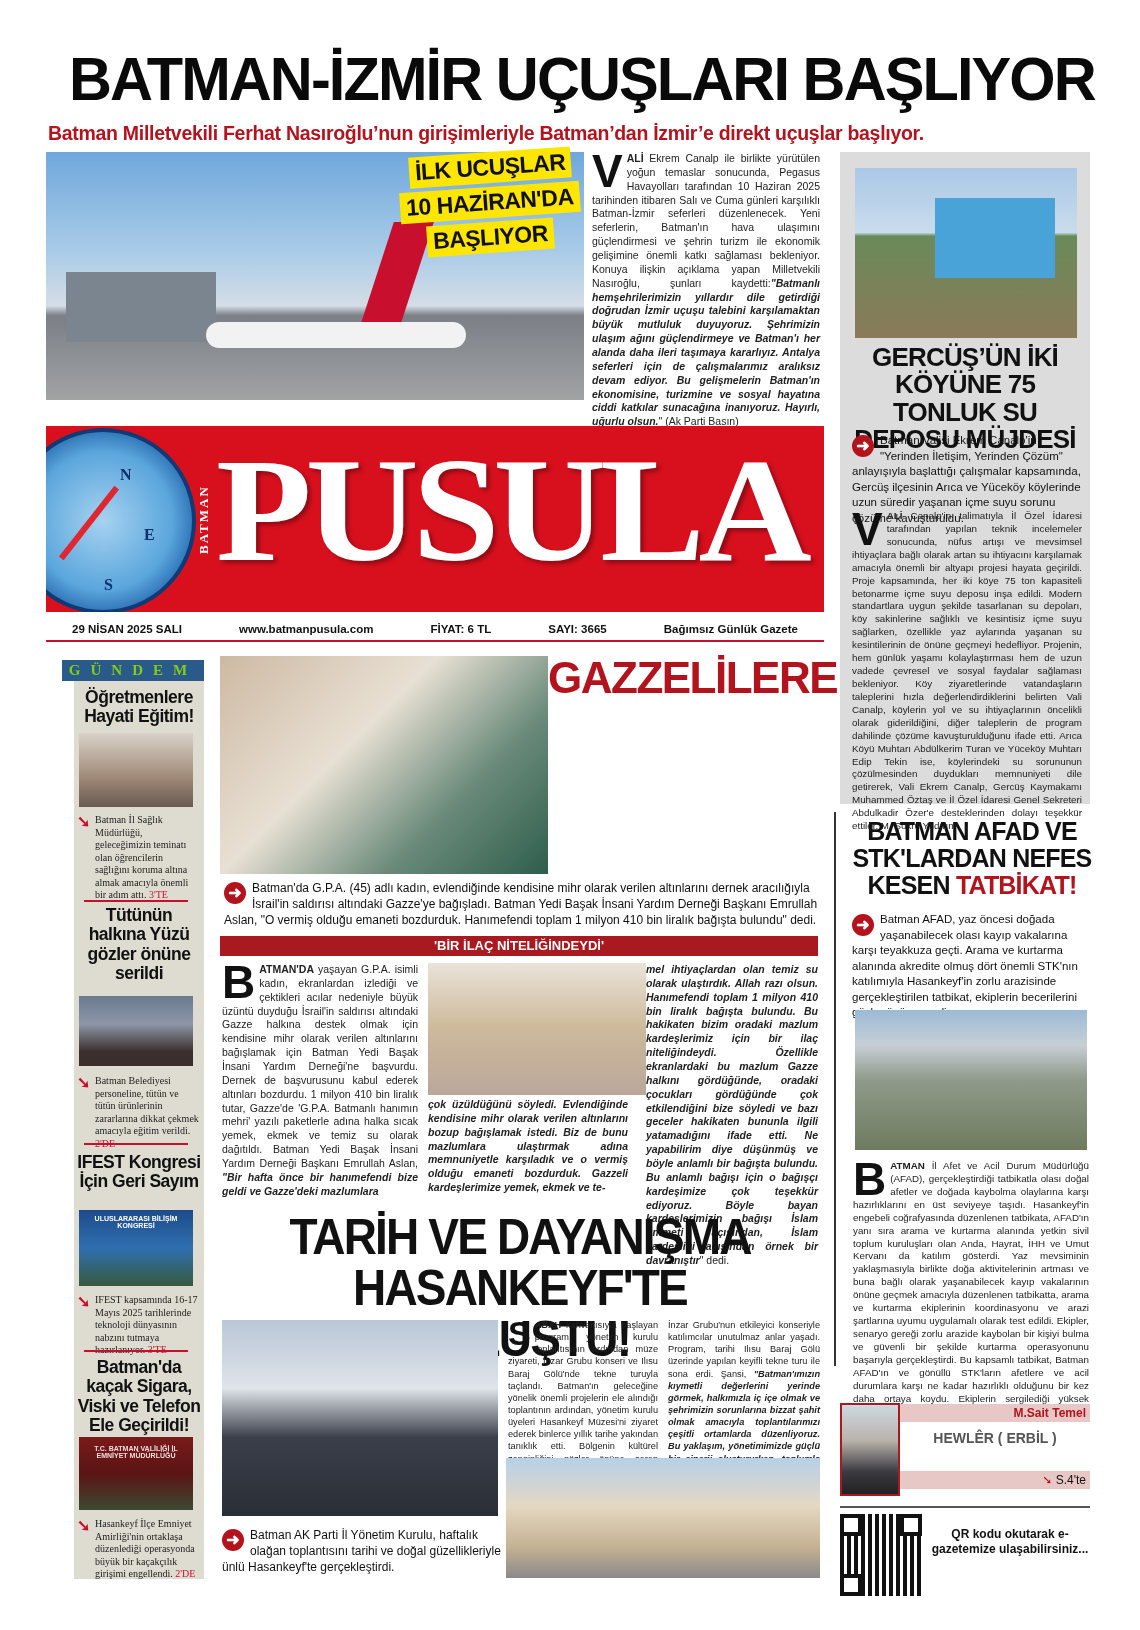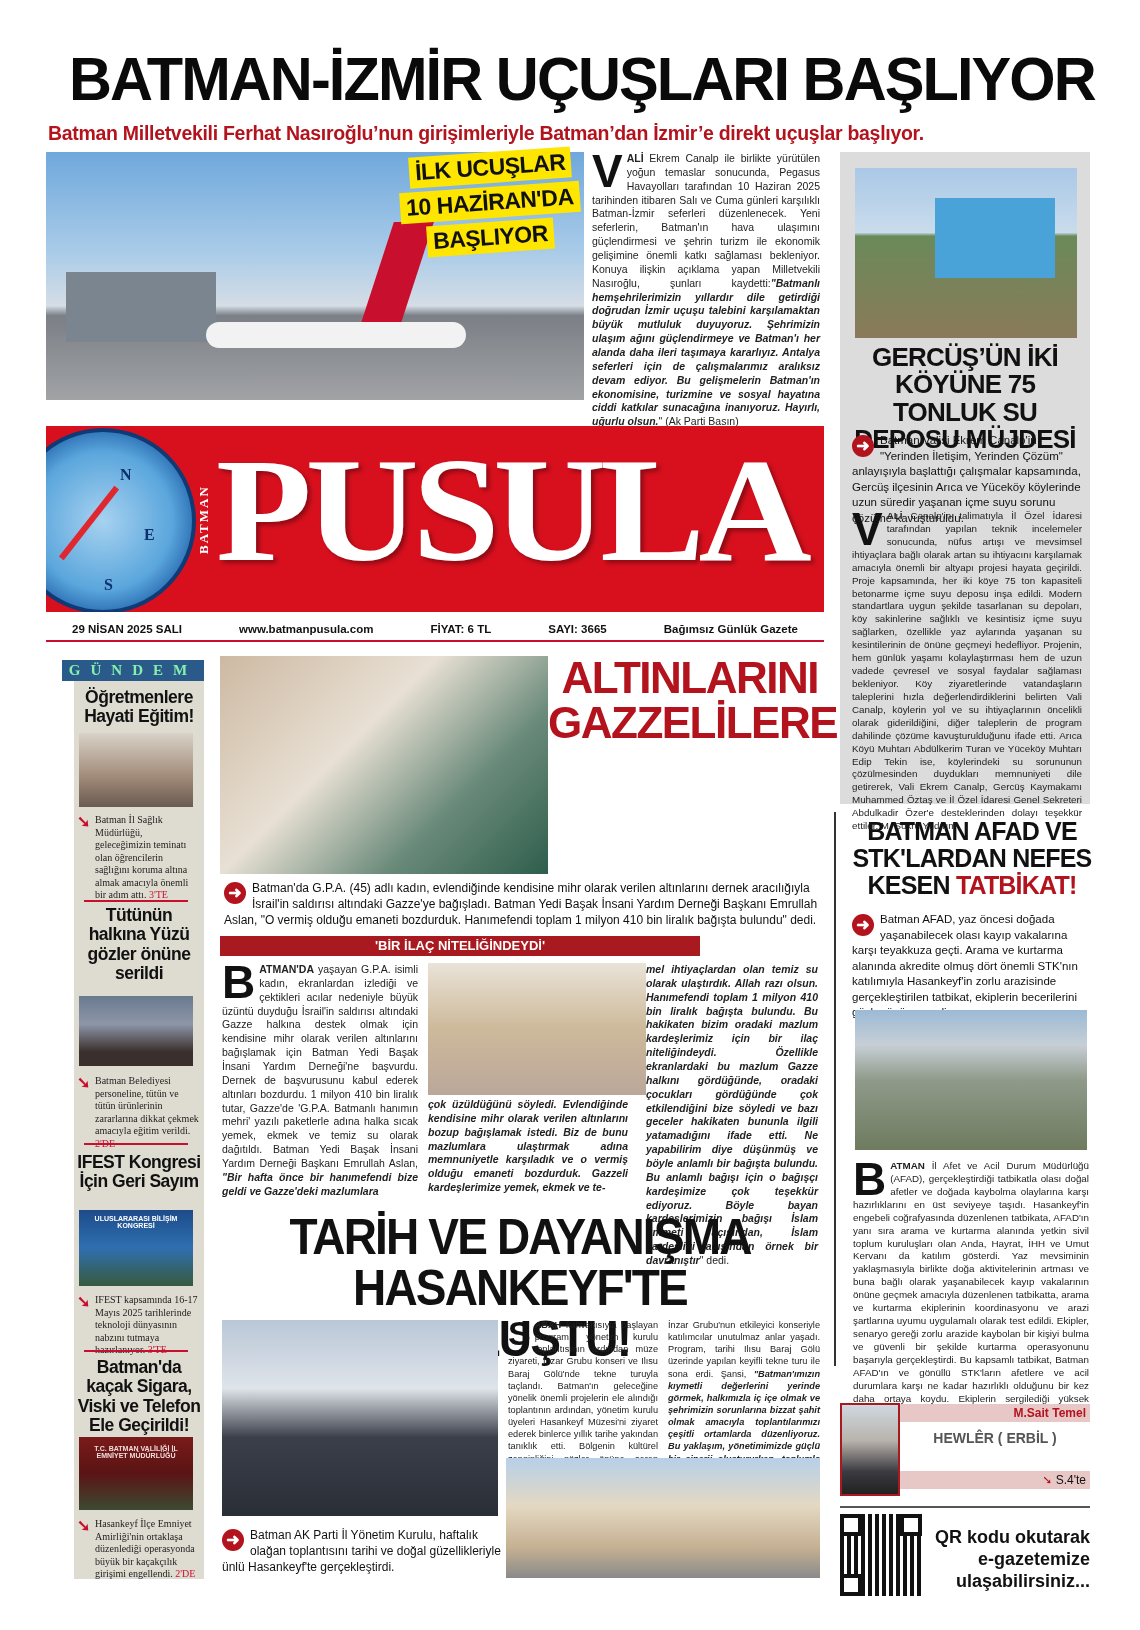--- a/index.html
+++ b/index.html
@@ -27,33 +27,33 @@
 #gercus-lead{left:852px;top:433px;width:230px}
 #gercus-body{left:852px;top:510px;width:230px}
 #masthead{left:46px;top:426px;width:778px;height:186px;background:#d8101e}
 #compass{left:46px;top:426px;width:150px;height:186px;overflow:hidden}
 #compass .dial{position:absolute;left:-36px;top:2px;width:186px;height:186px;border-radius:50%;background:radial-gradient(circle,#a7d2f0 0%,#5aa6dc 55%,#1e5fa8 80%,#123f7a 100%);border:4px solid #0e3a75}
 .cmp{position:absolute;color:#0d2f6a;font-family:"Liberation Serif",serif;font-weight:700;font-size:16px}
 #batman-vert{left:196px;top:460px;width:20px;height:120px;color:#fff;font-family:"Liberation Serif",serif;font-weight:700;font-size:13px;writing-mode:vertical-rl;transform:rotate(180deg);letter-spacing:2px;text-align:center}
 #pusula-logo{left:216px;top:436px;font-family:"Liberation Serif",serif;font-weight:900;font-size:148px;color:#fff;letter-spacing:-6px;line-height:1;transform:scaleX(1.06);transform-origin:left top;text-shadow:3px 3px 4px rgba(0,0,0,.35)}
 #infobar{left:46px;top:618px;width:778px;height:24px;border-bottom:2px solid #c8102e;font-size:11.5px;font-weight:700;display:flex;justify-content:space-between;align-items:center;padding:0 26px}
 #gundem{left:74px;top:661px;width:130px;height:918px;background:#dedbd0}
-#gundem-bar{left:62px;top:660px;width:142px;height:21px;background:#2a5a8a;color:#86efac;font-family:"Liberation Serif",serif;font-weight:700;font-size:15px;letter-spacing:10px;text-align:center;line-height:21px}
+#gundem-bar{left:62px;top:660px;width:142px;height:21px;background:#2a5a8a;color:#84cc16;font-family:"Liberation Serif",serif;font-weight:700;font-size:15px;letter-spacing:10px;text-align:center;line-height:21px}
 .g-title{position:absolute;left:76px;width:126px;text-align:center;font-weight:900;font-size:17.5px;line-height:1.1;letter-spacing:-0.5px}
 .g-photo{position:absolute;left:79px;width:114px;height:72px;background:#8a8a8a}
 .g-text{position:absolute;left:95px;width:104px;font-family:"Liberation Serif",serif;font-size:10px;line-height:1.25;color:#222}
 .g-arrow{position:absolute;left:77px;color:#c8102e;font-weight:900;font-size:16px}
 .g-ref{color:#c8102e;font-weight:400}
 .g-rule{position:absolute;left:84px;width:104px;height:2px;background:#c8102e}
 #gold-photo{left:220px;top:656px;width:328px;height:218px;background:linear-gradient(135deg,#cdb9a2,#e8e0d4 40%,#6a8a7a 70%,#2f5e4c)}
 #gold-title{left:548px;top:656px;width:270px;text-align:right}
 .gt1{font-size:34px;font-weight:900;color:#111;letter-spacing:-1.5px;line-height:1.03}
 .gt2{font-size:44px;font-weight:900;color:#b3131d;letter-spacing:-1.5px;line-height:1.02}
 #gold-lead{left:224px;top:880px;width:594px;font-size:12px}
-#gold-sub{left:220px;top:936px;width:480px;height:20px;background:#a81a20;color:#fff;font-weight:700;font-size:13px;text-align:center;line-height:20px}
+#gold-sub{left:220px;top:936px;width:598px;height:20px;background:#a81a20;color:#fff;font-weight:700;font-size:13px;text-align:center;line-height:20px}
 #gold-col1{left:222px;top:963px;width:196px}
 #money-photo{left:428px;top:963px;width:218px;height:132px;background:linear-gradient(180deg,#e9e3d8,#cdb99a 50%,#bba79a)}
 #gold-col2{left:428px;top:1098px;width:200px}
 #gold-col3{left:646px;top:963px;width:172px}
 .it{font-style:italic;font-weight:700}
 #hasankeyf-title{left:220px;top:1212px;width:600px;text-align:center;font-size:50px;font-weight:900;line-height:1.02;letter-spacing:-2px;transform:scaleX(0.92);transform-origin:center top}
 #akp-photo{left:222px;top:1320px;width:276px;height:196px;background:linear-gradient(180deg,#b9c7d6 0%,#dfe4ea 35%,#3a3f4a 60%,#2a2e36 100%)}
 #akp-lead{left:222px;top:1527px;width:282px;font-size:12px}
 #hk-col1{left:508px;top:1319px;width:150px;font-size:9.2px}
 #hk-col2{left:668px;top:1319px;width:152px;font-size:9.2px}
@@ -64,21 +64,21 @@
 #afad-photo{left:855px;top:1010px;width:232px;height:140px;background:linear-gradient(180deg,#9bbad6 0%,#c7cfd6 25%,#8f9a8a 50%,#6e7b5e 100%)}
 #afad-body{left:853px;top:1160px;width:236px;font-size:9.8px}
 #author-photo{left:840px;top:1403px;width:60px;height:93px;background:linear-gradient(180deg,#cfd8e0 0%,#b8b3ac 40%,#3a3a40 75%,#222 100%);border:2px solid #a81a20}
 .pinkbar{position:absolute;left:900px;width:190px;height:18px;background:#e8c8c6}
 #author-name{left:900px;top:1404px;width:186px;text-align:right;font-size:12px;font-weight:700;color:#b3131d;line-height:18px}
 #column-title{left:900px;top:1430px;width:190px;text-align:center;font-size:14px;font-weight:700;color:#555}
 #column-ref{left:900px;top:1471px;width:186px;text-align:right;font-size:12px;font-weight:400;line-height:18px}
 #sep{left:840px;top:1506px;width:250px;height:2px;background:#555}
 #qr{left:840px;top:1514px;width:82px;height:82px;background:repeating-linear-gradient(90deg,#111 0 4px,#fff 4px 7px),#fff;position:absolute}
 #qr .c{position:absolute;width:22px;height:22px;border:4px solid #111;background:#fff}
-#qr-text{left:930px;top:1527px;width:160px;text-align:right;font-size:18px;font-weight:900;line-height:1.22}
+#qr-text{left:930px;top:1527px;width:160px;text-align:center;font-size:12px;font-weight:900;line-height:1.22}
 .red{color:#b3131d}
 </style>
 </head>
 <body>
 
 <div class="abs hl" id="main-title">BATMAN-İZMİR UÇUŞLARI BAŞLIYOR</div>
 <div class="abs" id="sub-title">Batman Milletvekili Ferhat Nasıroğlu’nun girişimleriyle Batman’dan İzmir’e direkt uçuşlar başlıyor.</div>
 
 <div class="abs photo" id="plane-photo">
   <div class="terminal"></div>
@@ -151,21 +151,20 @@
 
 <div class="g-title" style="top:1358px">Batman'da kaçak Sigara, Viski ve Telefon Ele Geçirildi!</div>
 <div class="g-photo" style="top:1437px;height:73px;background:linear-gradient(180deg,#7a1a1a,#5a1414 50%,#3d4a32)">
   <div style="color:#f3dcdc;font-size:7px;font-weight:700;text-align:center;padding:8px 6px 0">T.C. BATMAN VALİLİĞİ İL EMNİYET MÜDÜRLÜĞÜ</div>
 </div>
 <span class="g-arrow" style="top:1516px">➘</span>
 <div class="g-text" style="top:1518px"><span>Hasankeyf İlçe Emniyet Amirliği'nin ortaklaşa düzenlediği operasyonda büyük bir kaçakçılık girişimi engellendi.</span> <span class="g-ref">2'DE</span></div>
 
 <div class="abs photo" id="gold-photo"></div>
 <div class="abs hl" id="gold-title">
-  <div class="gt2">ALTINLARINI</div>
   <div class="gt2">GAZZELİLERE</div>
 </div>
 <div class="abs lead" id="gold-lead">
   <span class="arrow-icon">➜</span><span>Batman'da G.P.A. (45) adlı kadın, evlendiğinde kendisine mihr olarak verilen altınlarını dernek aracılığıyla İsrail'in saldırısı altındaki Gazze'ye bağışladı. Batman Yedi Başak İnsani Yardım Derneği Başkanı Emrullah Aslan, "O vermiş olduğu emaneti bozdurduk. Hanımefendi toplam 1 milyon 410 bin liralık bağışta bulundu" dedi.</span>
 </div>
 <div class="abs" id="gold-sub">'BİR İLAÇ NİTELİĞİNDEYDİ'</div>
 <div class="abs body" id="gold-col1">
   <span class="dropcap">B</span><b>ATMAN'DA</b><span> yaşayan G.P.A. isimli kadın, ekranlardan izlediği ve çektikleri acılar nedeniyle büyük üzüntü duyduğu İsrail'in saldırısı altındaki Gazze halkına destek olmak için kendisine mihr olarak verilen altınlarını bağışlamak için Batman Yedi Başak İnsani Yardım Derneği'ne başvurdu. Dernek de başvurusunu kabul ederek altınları bozdurdu. 1 milyon 410 bin liralık tutar, Gazze'de 'G.P.A. Batmanlı hanımın mehri' yazılı paketlerle adına halka sıcak yemek, ekmek ve temiz su olarak dağıtıldı. Batman Yedi Başak İnsani Yardım Derneği Başkanı Emrullah Aslan, </span><span class="it">"Bir hafta önce bir hanımefendi bize geldi ve Gazze'deki mazlumlara</span>
 </div>
 <div class="abs photo" id="money-photo"></div>

